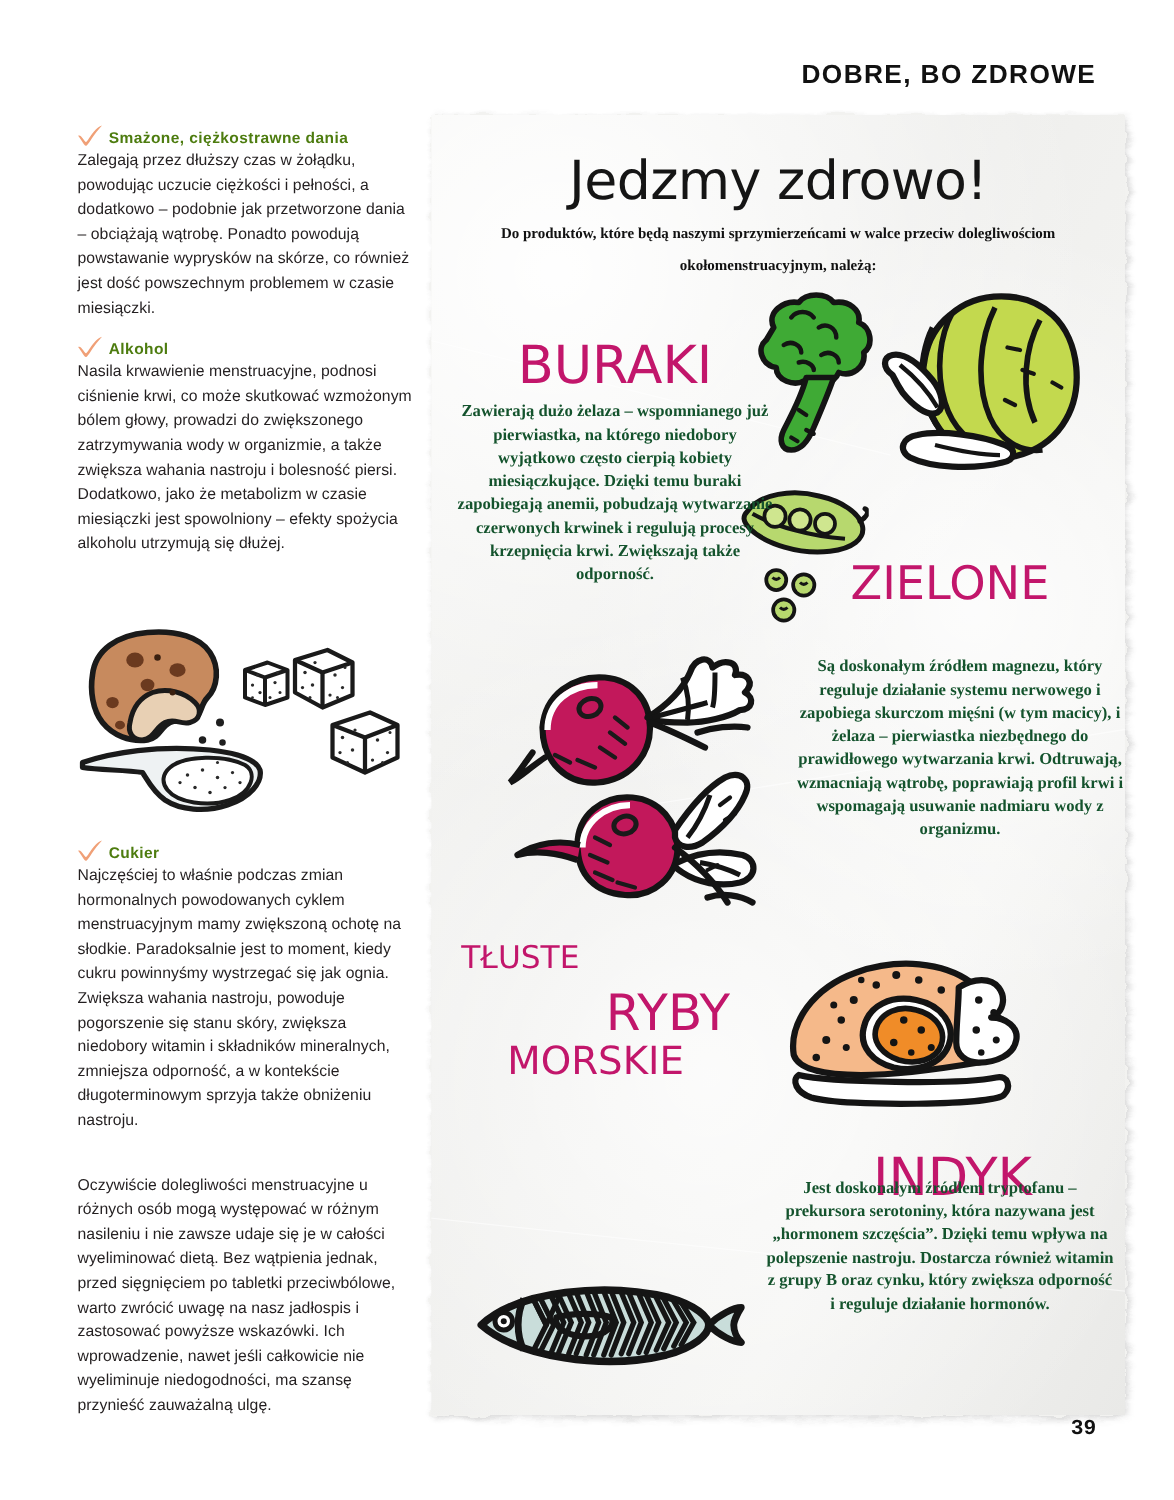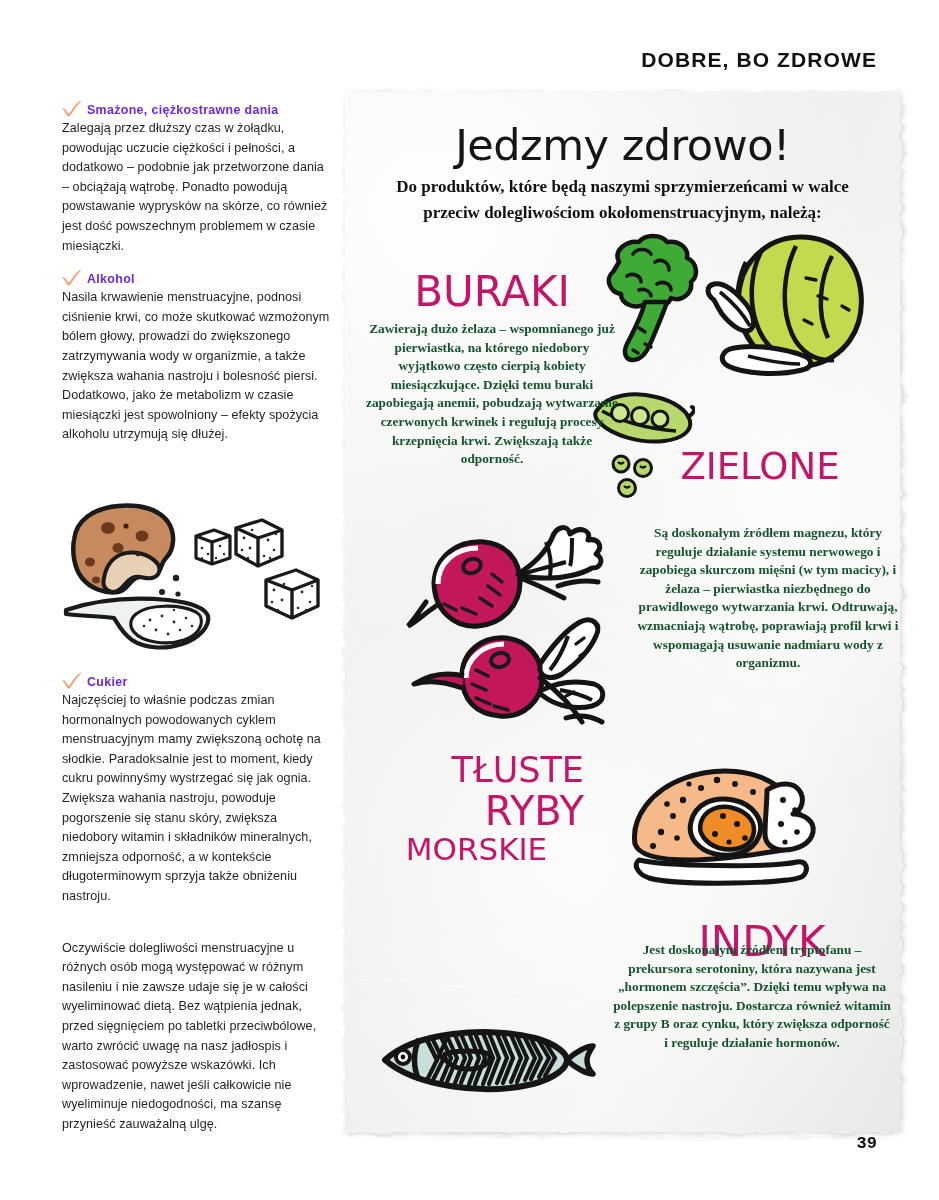--- a/index.html
+++ b/index.html
@@ -55,21 +55,21 @@
     height: 18px;
     margin-top: 0px;
     margin-left: -1px;
   }
 
   .block-title {
     font-family: "Liberation Sans", sans-serif;
     font-weight: bold;
     font-size: 12.4px;
     letter-spacing: 0.35px;
-    color: #6d28d9;
+    color: #4d7c0f;
     padding-top: 3px;
   }
 
   .body-text {
     font-family: "Liberation Sans", sans-serif;
     font-size: 12.6px;
     line-height: 19.6px;
     color: #231f20;
     letter-spacing: 0.05px;
     text-align: left;
@@ -147,21 +147,21 @@
   }
 
   .panel-sub {
     position: absolute;
     top: 82px;
     left: 36px;
     width: 483px;
     text-align: center;
     font-family: "Liberation Serif", serif;
     font-weight: bold;
-    font-size: 17px;
+    font-size: 12px;
     line-height: 25.5px;
     color: #111111;
   }
 
   
   .sec-head {
     font-family: "DejaVu Sans", sans-serif;
     font-weight: 400;
     color: #c2166b;
     letter-spacing: 0px;
@@ -204,21 +204,21 @@
   }
   .zielone-text {
     position: absolute;
     left: 292px; top: 432px; width: 262px;
   }
 
   
   .tluste-head1 {
     position: absolute;
     left: 24px; top: 662px; width: 215px;
-    text-align: right; font-size: 35px;
+    text-align: left; font-size: 25px;
   }
   .tluste-head2 {
     position: absolute;
     left: 24px; top: 700px; width: 215px;
     text-align: right; font-size: 40px;
   }
   .tluste-head3 {
     position: absolute;
     left: 24px; top: 743px; width: 215px;
     text-align: center; font-size: 31px;

